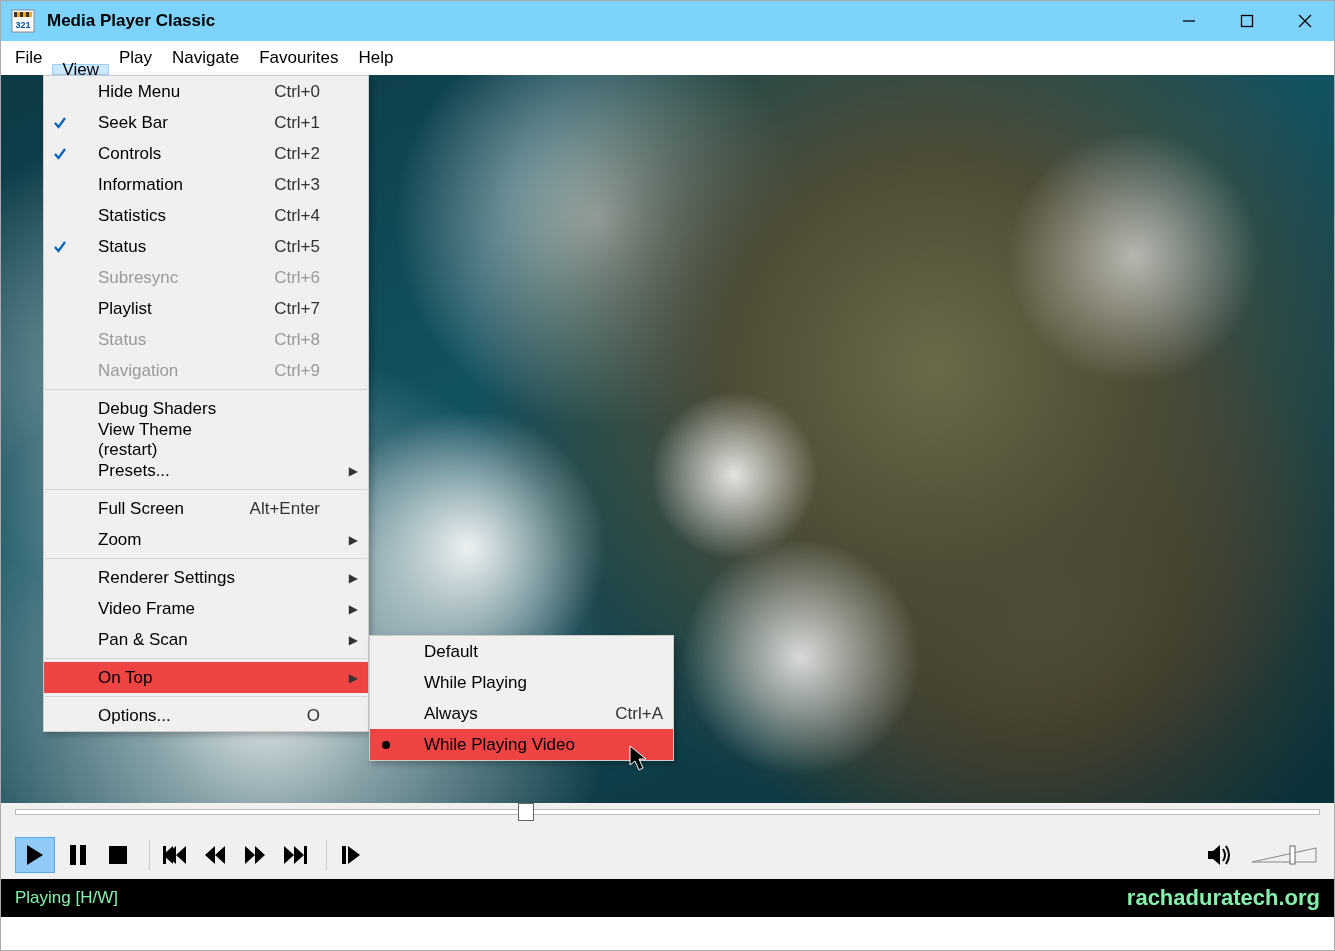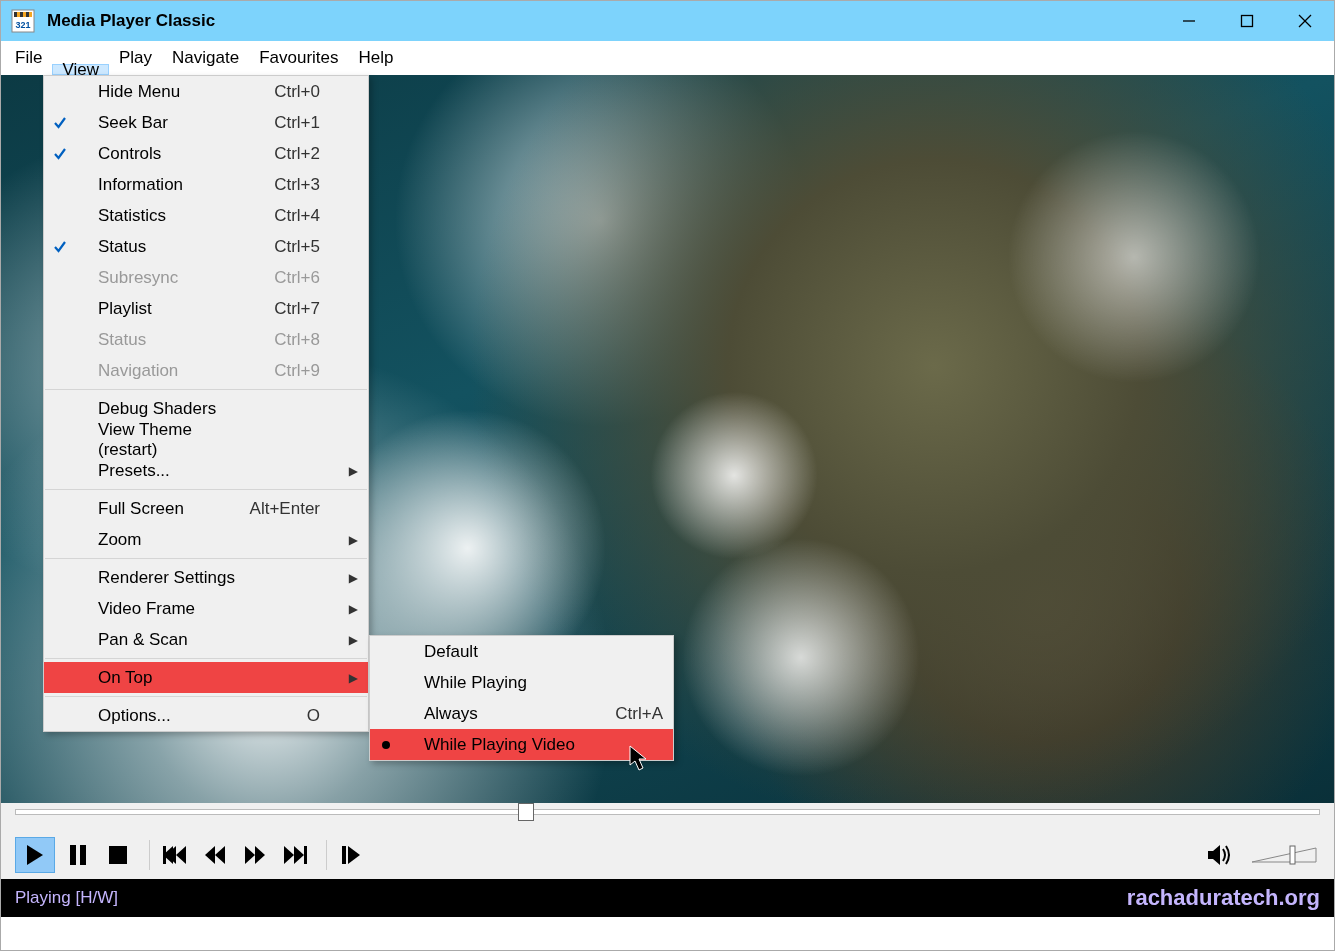--- a/index.html
+++ b/index.html
@@ -140,21 +140,21 @@
   .vol-slider {
     width: 70px; height: 22px; position: relative; margin-left:10px;
   }
   .vol-slider .tri {
     position:absolute; inset:0;
   }
   
   .status-row {
     height:38px;
     background:#000;
-    color:#c4b5fd;
+    color:#86efac;
     display:flex;
     align-items:center;
     padding:0 14px;
     font-size:17px;
   }
   .status-row .right { margin-left:auto; font-weight:700; font-size:22px;}
   
   .cursor {
     position:absolute;
     z-index: 200;

